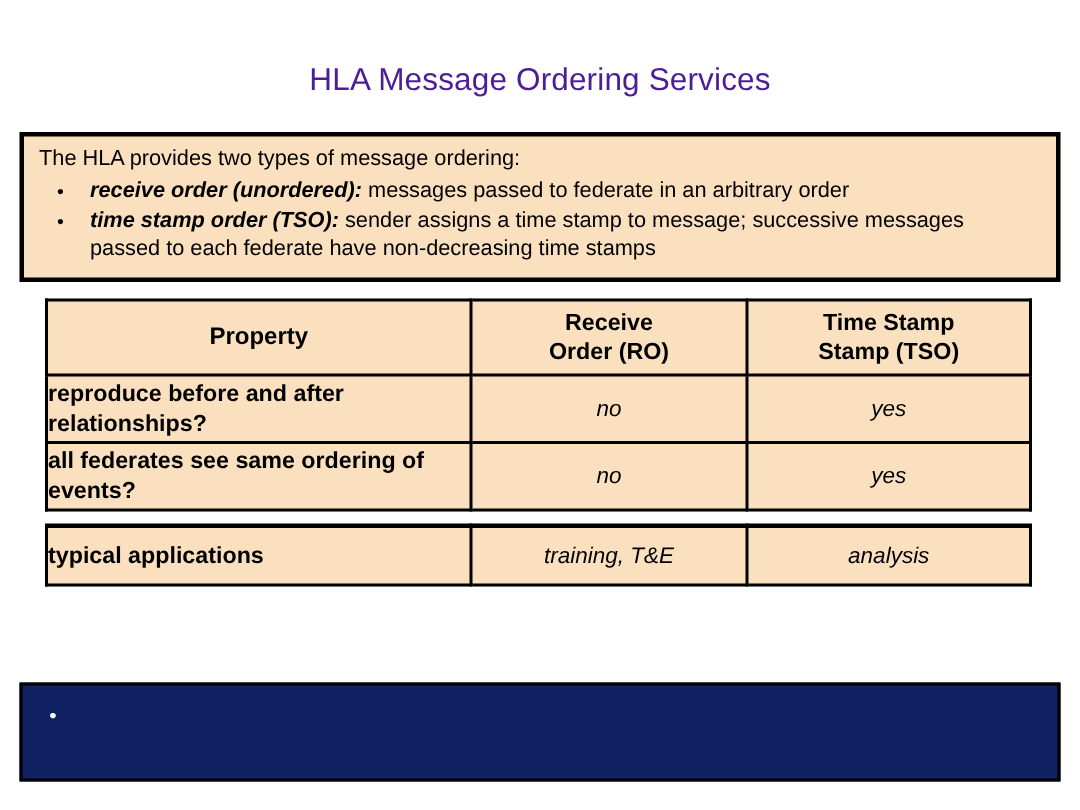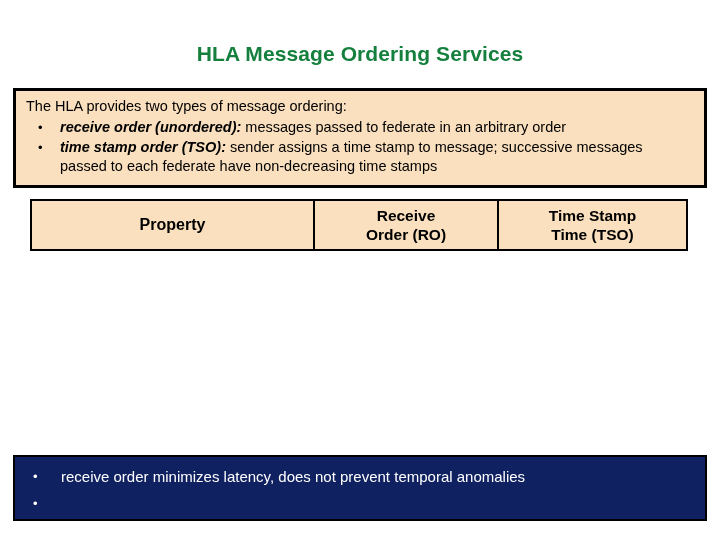--- a/index.html
+++ b/index.html
@@ -18,22 +18,22 @@
   }
 
   
   #slide-title {
     position: absolute;
     left: 0;
     top: 42px;
     width: 720px;
     text-align: center;
     font-size: 21px;
-    font-weight: bold;
-    color: #15803d;
+    font-weight: normal;
+    color: #4c1d95;
     letter-spacing: 0.1px;
   }
 
   
   #intro-panel {
     position: absolute;
     left: 13px;
     top: 88px;
     width: 694px;
     height: 100px;
@@ -176,34 +176,58 @@
     </colgroup>
     <tbody>
       <tr>
         <th class="hdr-prop">Property</th>
         <th class="hdr-col">
           <span>Receive</span><br>
           <span>Order (RO)</span>
         </th>
         <th class="hdr-col">
           <span>Time Stamp</span><br>
-          <span>Time (TSO)</span>
+          <span>Stamp (TSO)</span>
         </th>
       </tr>
 
 
-
+      <tr class="row-2line">
+        <td class="prop-cell">reproduce before and after relationships?</td>
+        <td class="val-cell">no</td>
+        <td class="val-cell">yes</td>
+      </tr>
+
+      <tr class="row-2line">
+        <td class="prop-cell">all federates see same ordering of events?</td>
+        <td class="val-cell">no</td>
+        <td class="val-cell">yes</td>
+      </tr>
 
     </tbody>
   </table>
 
   <div id="table-gap"></div>
 
+  <table class="tbl-block tbl-last">
+    <colgroup>
+      <col class="col-prop">
+        <col class="col-ro">
+        <col class="col-tso">
+    </colgroup>
+    <tbody>
+      <tr class="row-last">
+        <td class="prop-cell">typical applications</td>
+        <td class="val-cell">training, T&amp;E</td>
+        <td class="val-cell">analysis</td>
+      </tr>
+    </tbody>
+  </table>
 </div>
 
 <div id="summary-panel">
   <div class="sum-bullet">
-    <span class="bdot">•</span><span>receive order minimizes latency, does not prevent temporal anomalies</span>
+    <span class="bdot">•</span>
   </div>
   <div class="sum-bullet">
     <span class="bdot">•</span>
   </div>
 </div>
 
 </body></html>

